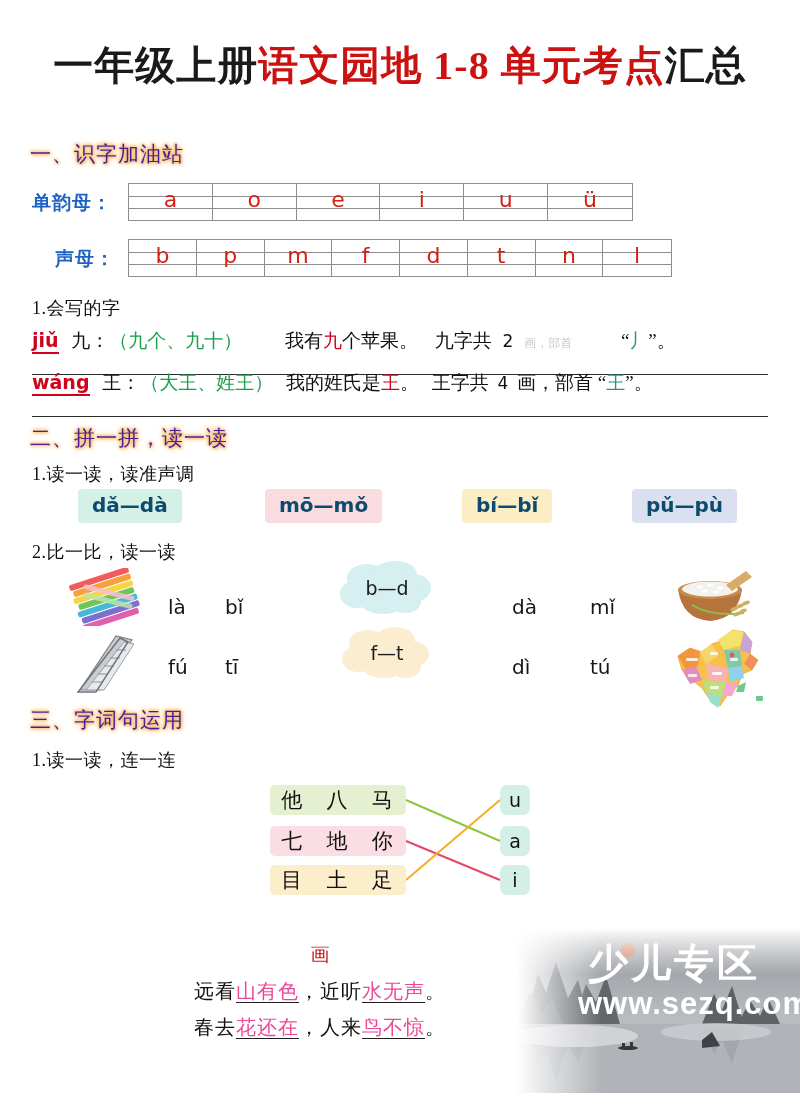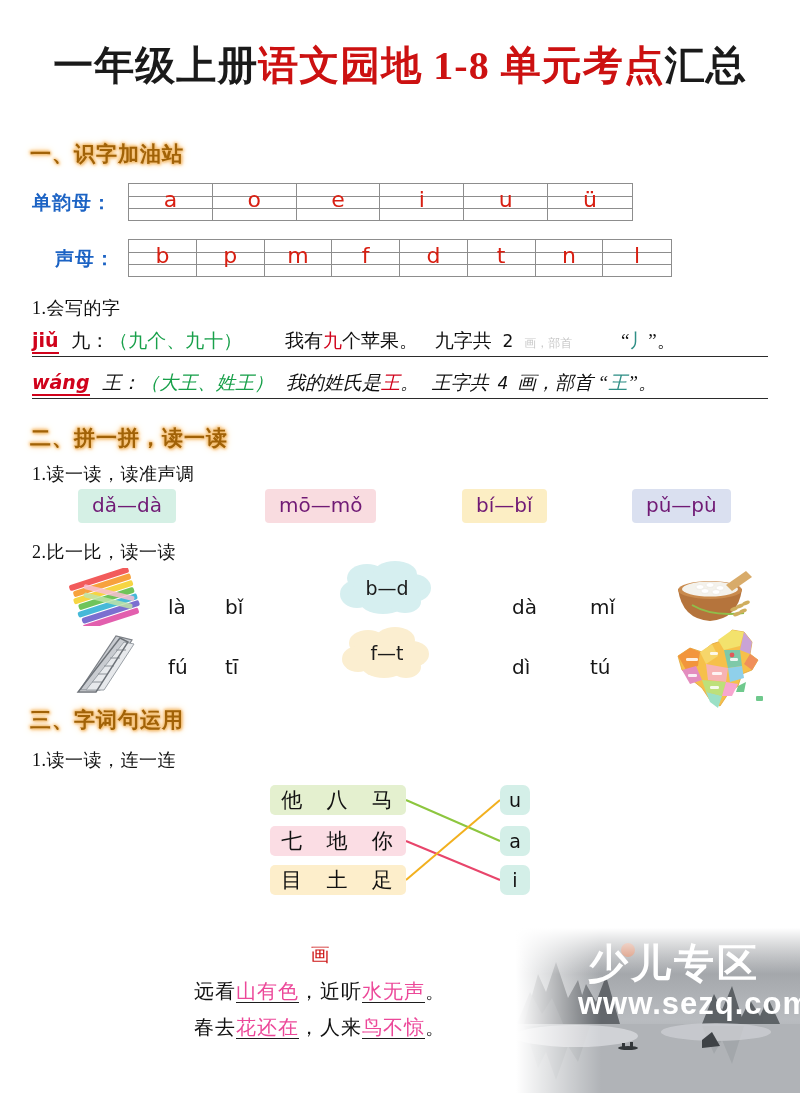--- a/index.html
+++ b/index.html
@@ -30,22 +30,22 @@
     position: absolute; top: 100px; left: 0; width: 800px;
     text-align: center;
     font-size: 21px; font-weight: bold;
     color: #3b8b34;
     letter-spacing: 2px;
   }
 
   
   .sec-head {
     position: absolute;
-    font-size: 21px; font-weight: bold;
-    color: #a16207;
+    font-size: 21px; font-weight: normal;
+    color: #4c1d95;
     letter-spacing: 1px;
     text-shadow:
        0 0 3px #f3b96a, 0 0 5px #f7c77f,
        1px 1px 3px #f3b96a, -1px -1px 3px #f7cb8d,
        0 0 8px #fad6a5;
   }
 
   .subhead {
     position: absolute;
     font-size: 18px; color: #111;
@@ -87,38 +87,39 @@
     padding-bottom: 4px;
   }
 
   
   .charrow {
     position: absolute;
     font-size: 19px;
     color: #111;
     border-bottom: 1.5px solid #2b2b2b;
     white-space: nowrap;
-    padding-bottom: 2px;
+    padding-bottom: 20px;
   }
   .py { color: #d0021b; font-family: "DejaVu Sans", sans-serif; font-weight: bold;
         border-bottom: 2px solid #d0021b; padding-bottom: 1px; }
   .grn { color: #18a04a; }
   .red { color: #d0021b; }
   .teal { color: #2f8f86; }
   .faint { color: #c9c9c9; font-size: 12px; }
   .num { font-family: "DejaVu Sans", sans-serif; font-size: 17px; }
 
   
   .tonebox {
     position: absolute;
     font-family: "DejaVu Sans", sans-serif;
-    font-size: 20px; color: #701a75;
+    font-size: 20px; color: #0c4a6e;
     padding: 4px 14px 6px 14px;
     border-radius: 4px;
     white-space: nowrap;
+    font-weight: bold;
   }
 
   
   .cloud {
     position: absolute;
     display: flex; align-items: center; justify-content: center;
     font-family: "DejaVu Sans", sans-serif;
     font-size: 19px; color: #1b1b1b;
   }
   .cloud svg { position: absolute; left: 0; top: 0; }
@@ -269,21 +270,21 @@
   <div class="charrow" style="top:328px;left:32px;width:736px;">
     <span class="py">jiǔ</span>
     <span style="display:inline-block;width:8px"></span><span>九：</span><span class="grn">（九个、九十）</span>
     <span style="display:inline-block;width:38px"></span><span>我有</span><span class="red">九</span><span>个苹果。</span>
     <span style="display:inline-block;width:12px"></span><span>九字共</span>
     <span style="display:inline-block;width:6px"></span><span class="num">2</span>
     <span style="display:inline-block;width:6px"></span><span class="faint">画，部首</span>
     <span style="display:inline-block;width:44px"></span><span>“</span><span class="teal">丿</span><span>”。</span>
   </div>
 
-  <div class="charrow" style="top:370px;left:32px;width:736px;font-style:italic;">
+  <div class="charrow" style="top:370px;left:32px;width:736px;">
     <span class="py">wáng</span>
     <span style="display:inline-block;width:8px"></span><span>王：</span><span class="grn">（大王、姓王）</span>
     <span style="display:inline-block;width:8px"></span><span>我的姓氏是</span><span class="red">王</span><span>。</span>
     <span style="display:inline-block;width:8px"></span><span>王字共</span>
     <span style="display:inline-block;width:4px"></span><span class="num">4</span>
     <span style="display:inline-block;width:4px"></span><span>画，部首</span>
     <span>“</span><span class="teal">王</span><span>”。</span>
   </div>
 
   <div class="sec-head" style="top:424px;left:30px;">二、拼一拼，读一读</div>

